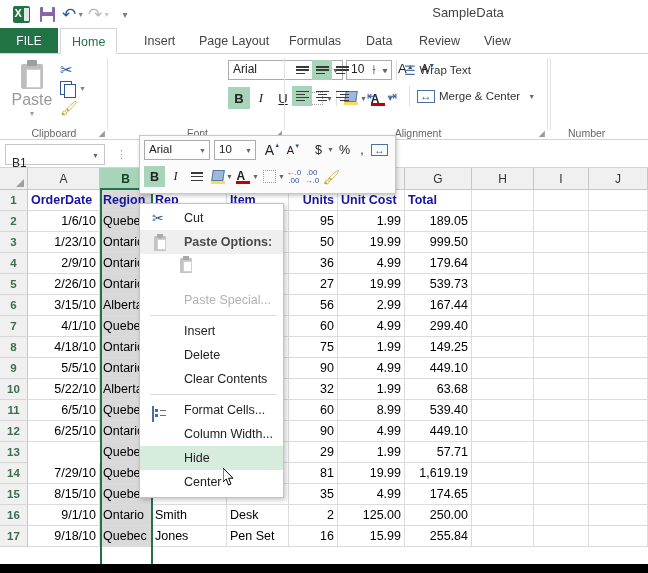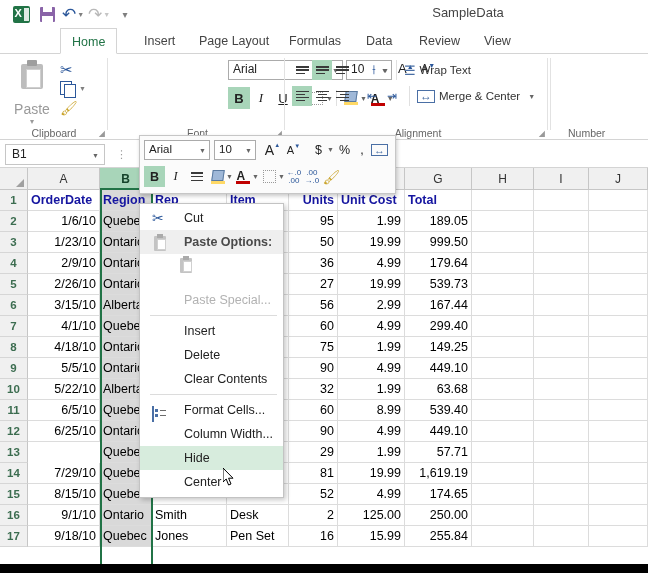--- a/index.html
+++ b/index.html
@@ -48,21 +48,21 @@
   .grp-label { position:absolute; bottom:1px; width:100%; text-align:center; font-size:10.5px; color:#666;}
   .grp-div { position:absolute; top:4px; width:1px; height:72px; background:#e2e2e2;}
   .dlg { position:absolute; bottom:2px; right:3px; font-size:8px; color:#999;}
 
   
   .paste-btn { position:absolute; left:8px; top:4px; width:48px; height:64px; text-align:center;}
   .clip-ic { width:28px;height:30px;margin:2px auto 0; position:relative;}
   .clip-body{position:absolute;left:3px;top:4px;width:22px;height:25px;background:#bdbdbd;border-radius:2px;}
   .clip-top{position:absolute;left:9px;top:0px;width:10px;height:6px;background:#9e9e9e;border-radius:1px;}
   .clip-pg{position:absolute;left:8px;top:9px;width:15px;height:19px;background:#fff;border:1px solid #cfcfcf;}
-  .paste-txt{font-size:14px;color:#9a9a9a;margin-top:11px;}
+  .paste-txt{font-size:16px;color:#9a9a9a;margin-top:1px;}
   .paste-caret{font-size:8px;color:#9a9a9a;}
   .cutcopy { position:absolute; left:60px; top:6px; width:34px;}
   .cc-row{height:19px;display:flex;align-items:center;}
   .scissors{font-size:15px;color:#2b579a;}
   .copy-ic{width:15px;height:15px;position:relative;}
   .copy-ic:before{content:"";position:absolute;left:0;top:0;width:10px;height:12px;border:1.5px solid #2b579a;}
   .copy-ic:after{content:"";position:absolute;left:4px;top:3px;width:10px;height:12px;border:1.5px solid #2b579a;background:#fff;}
   .brush{font-size:14px;color:#c9a227;}
 
   
@@ -89,21 +89,21 @@
   .alrow{position:absolute;display:flex;align-items:center;}
   .albtn{width:20px;height:20px;display:flex;align-items:center;justify-content:center;}
   .albtn.on{background:#a8d5b9;}
   .lines{width:13px;height:11px;display:flex;flex-direction:column;justify-content:space-between;}
   .lines i{display:block;height:1.5px;background:#3a3a3a;}
   .wrap-lbl{font-size:11.5px;color:#333;}
   .mc-lbl{font-size:11.5px;color:#333;}
 
   
   .fbar{position:absolute;left:0;top:141px;width:648px;height:27px;background:#fff;border-bottom:1px solid #d4d4d4;}
-  .namebox{position:absolute;left:5px;top:3px;width:100px;height:21px;border:1px solid #c6c6c6;background:#fff;font-size:12px;color:#222;padding:2px 16px 0 6px;}
+  .namebox{position:absolute;left:5px;top:3px;width:100px;height:21px;border:1px solid #c6c6c6;background:#fff;font-size:12px;color:#222;padding:11px 16px 0 6px;}
   .nb-caret{position:absolute;right:5px;top:7px;font-size:7px;color:#666;}
   .fx-dots{position:absolute;left:116px;top:7px;font-size:11px;color:#9b9b9b;letter-spacing:0;}
   .fbar-input{position:absolute;left:133px;top:3px;width:512px;height:21px;background:#fff;}
 
   
   .grid{position:absolute;left:0;top:168px;width:648px;height:396px;background:#fff;overflow:hidden;}
   .corner{position:absolute;left:0;top:0;width:28px;height:22px;background:#f0f0f0;border-right:1px solid #c6c6c6;border-bottom:1px solid #c6c6c6;}
   .corner:after{content:"";position:absolute;right:3px;bottom:2px;width:0;height:0;border-left:8px solid transparent;border-bottom:8px solid #a0a0a0;}
   .colhdr{position:absolute;top:0;height:22px;line-height:22px;text-align:center;font-size:12px;color:#333;background:#f0f0f0;border-right:1px solid #c6c6c6;border-bottom:1px solid #c6c6c6;}
   .colhdr.sel{background:#a8d5b9;color:#15432a;font-weight:bold;border-bottom:2px solid #217346;}
@@ -175,20 +175,21 @@
           <span class="tri dim">▼</span>
         </div>
       <div class="qat-item">
           <span class="qat-more">▾</span>
         </div>
     </div>
     <div class="doc-title">SampleData</div>
   </div>
 
   <div class="tabstrip">
+    <div class="tab file" style="left:0px;">FILE</div>
     <div class="tab active" style="left:60px;">Home</div>
     <div class="tab" style="left:133px;">Insert</div>
     <div class="tab" style="left:188px;">Page Layout</div>
     <div class="tab" style="left:278px;">Formulas</div>
     <div class="tab" style="left:355px;">Data</div>
     <div class="tab" style="left:408px;">Review</div>
     <div class="tab" style="left:473px;">View</div>
   </div>
   <div class="ribbonline"></div>
 
@@ -526,21 +527,21 @@
         <div class="cell num" style="left: 289px; top: 295px; width: 49px;">81</div>
         <div class="cell num" style="left: 338px; top: 295px; width: 67px;">19.99</div>
         <div class="cell num" style="left: 405px; top: 295px; width: 67px;">1,619.19</div>
         <div class="cell" style="left: 472px; top: 295px; width: 62px;"></div>
         <div class="cell" style="left: 534px; top: 295px; width: 55px;"></div>
         <div class="cell" style="left: 589px; top: 295px; width: 59px;"></div>
         <div class="cell num" style="left: 28px; top: 316px; width: 72px;">8/15/10</div>
         <div class="cell colB" style="left: 100px; top: 316px; width: 52px;">Quebec</div>
         <div class="cell " style="left: 152px; top: 316px; width: 75px;">Jones</div>
         <div class="cell " style="left: 227px; top: 316px; width: 62px;">Pencil</div>
-        <div class="cell num" style="left: 289px; top: 316px; width: 49px;">52</div>
+        <div class="cell num" style="left: 289px; top: 316px; width: 49px;">35</div>
         <div class="cell num" style="left: 338px; top: 316px; width: 67px;">4.99</div>
         <div class="cell num" style="left: 405px; top: 316px; width: 67px;">174.65</div>
         <div class="cell" style="left: 472px; top: 316px; width: 62px;"></div>
         <div class="cell" style="left: 534px; top: 316px; width: 55px;"></div>
         <div class="cell" style="left: 589px; top: 316px; width: 59px;"></div>
         <div class="cell num" style="left: 28px; top: 337px; width: 72px;">9/1/10</div>
         <div class="cell colB" style="left: 100px; top: 337px; width: 52px;">Ontario</div>
         <div class="cell " style="left: 152px; top: 337px; width: 75px;">Smith</div>
         <div class="cell " style="left: 227px; top: 337px; width: 62px;">Desk</div>
         <div class="cell num" style="left: 289px; top: 337px; width: 49px;">2</div>

